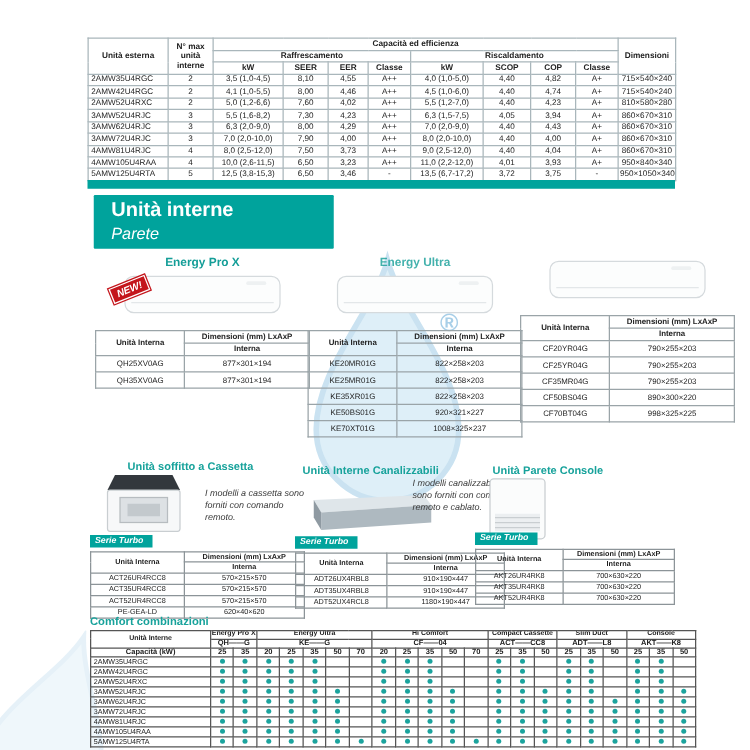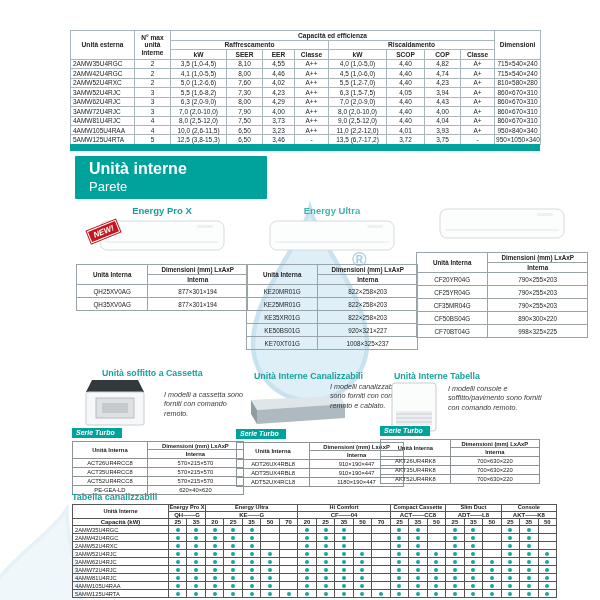--- a/index.html
+++ b/index.html
@@ -8,21 +8,21 @@
   
   .wm{position:absolute;z-index:0;pointer-events:none}
   .wm-r{position:absolute;z-index:0;font-size:20px;font-weight:bold;color:#a8cfe8}
   
   .layer{position:absolute;inset:0;z-index:1}
   
   .badge-lg{position:absolute;background:#00A39C;color:#fff;padding:3px 12px 4px 12px;border-radius:1px}
   .badge-lg .t1{font-size:14px;font-weight:bold}
   .badge-box{position:absolute;background:#00A39C;color:#fff;border-radius:1px;padding:4px 0 5px 14px;width:178px}
   .badge-box .t1{font-size:16px;font-weight:bold}
-  .badge-box .t2{font-size:13px;margin-top:1px}
+  .badge-box .t2{font-size:13px;font-style:italic;margin-top:1px}
   .divider{position:absolute;background:#00A39C}
   
   #outdoor-table{position:absolute;left:70px;top:30px;width:470px;border-collapse:collapse;table-layout:fixed}
   #outdoor-table th,#outdoor-table td{border:1px solid #a9b6bb;font-size:6.5px;line-height:1.15;padding:0.5px 1px;text-align:center}
   #outdoor-table th{font-weight:bold;font-size:6.6px}
   #outdoor-table td.model{text-align:left;padding-left:2px}
   
   .prod{position:absolute;width:172px}
   .prod-title{text-align:center;font-size:9.5px;font-weight:bold;color:#159E98;height:12px}
   .prod-title.faded{opacity:.8}
@@ -393,21 +393,21 @@
           </tr>
           <tr>
             <td>PE-GEA-LD</td>
             <td>620×40×620</td>
           </tr>
         </tbody>
       </table>
   </div>
 
   <div class="sec" style="left:236px;top:364px;width:182px;height:130px">
-    <div class="sec-title" style="left:18px;top:7px">Unità Interne Canalizzabili</div>
+    <div class="sec-title" style="left:6px;top:7px">Unità Interne Canalizzabili</div>
     <div style="left:5px;top:30px">
       <svg width="108" height="32" viewBox="0 0 108 32">
         <polygon points="10,6 98,2 104,10 16,16" fill="#dfe6ea"></polygon>
         <polygon points="16,16 104,10 104,24 16,30" fill="#aeb9c0"></polygon>
         <polygon points="10,6 16,16 16,30 10,20" fill="#8f9aa2"></polygon>
       </svg>
     </div>
     <div class="sec-note" style="left:94px;top:18px;width:84px">I modelli canalizzabili sono forniti con comando remoto e cablato.</div>
     <div class="badge-sm" style="left:0;top:65px">Serie Turbo</div>
     <table class="mini" style="left:0;top:78px;width:168px">
@@ -431,31 +431,30 @@
           </tr>
           <tr>
             <td>ADT52UX4RCL8</td>
             <td>1180×190×447</td>
           </tr>
         </tbody>
       </table>
   </div>
 
   <div class="sec" style="left:378px;top:364px;width:180px;height:130px">
-    <div class="sec-title" style="left:16px;top:7px">Unità Interne Tabella</div>
+    <div class="sec-title" style="left:16px;top:7px">Unità Parete Console</div>
     <div style="left:8px;top:17px">
       <svg width="54" height="54" viewBox="0 0 54 54">
         <rect x="6" y="2" width="44" height="48" rx="3" fill="#fbfcfc" stroke="#c9ced1"></rect>
         <rect x="10" y="30" width="36" height="14" fill="#eceff1"></rect>
         <line x1="10" y1="33" x2="46" y2="33" stroke="#c9ced1"></line>
         <line x1="10" y1="37" x2="46" y2="37" stroke="#c9ced1"></line>
         <line x1="10" y1="41" x2="46" y2="41" stroke="#c9ced1"></line>
       </svg>
     </div>
-    <div class="sec-note" style="left:70px;top:20px;width:102px">I modelli console e soffitto/pavimento sono forniti con comando remoto.</div>
     <div class="badge-sm" style="left:2px;top:62px">Serie Turbo</div>
     <table class="mini" style="left:2px;top:75px;width:160px">
         <thead>
           <tr>
             <th class="ucol" rowspan="2">Unità Interna</th>
             <th>Dimensioni (mm) LxAxP</th>
           </tr>
           <tr>
             <th>Interna</th>
           </tr>
@@ -470,21 +469,21 @@
             <td>700×630×220</td>
           </tr>
           <tr>
             <td>AKT52UR4RK8</td>
             <td>700×630×220</td>
           </tr>
         </tbody>
       </table>
   </div>
 
-  <div class="combo-title" style="left:72px;top:492px">Tabella canalizzabili</div>
+  <div class="combo-title" style="left:72px;top:492px">Comfort combinazioni</div>
   <table id="combo-table">
       <colgroup>
         <col style="width: 96px;">
         <col style="width: 18.4762px;">
         <col style="width: 18.4762px;">
         <col style="width: 18.4762px;">
         <col style="width: 18.4762px;">
         <col style="width: 18.4762px;">
         <col style="width: 18.4762px;">
         <col style="width: 18.4762px;">

